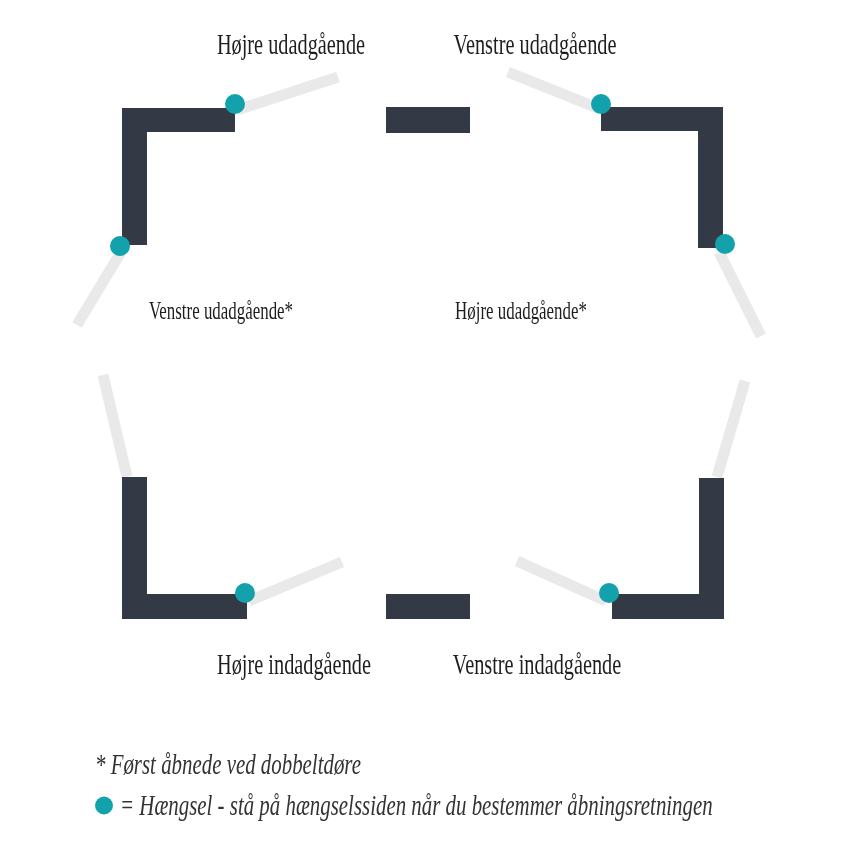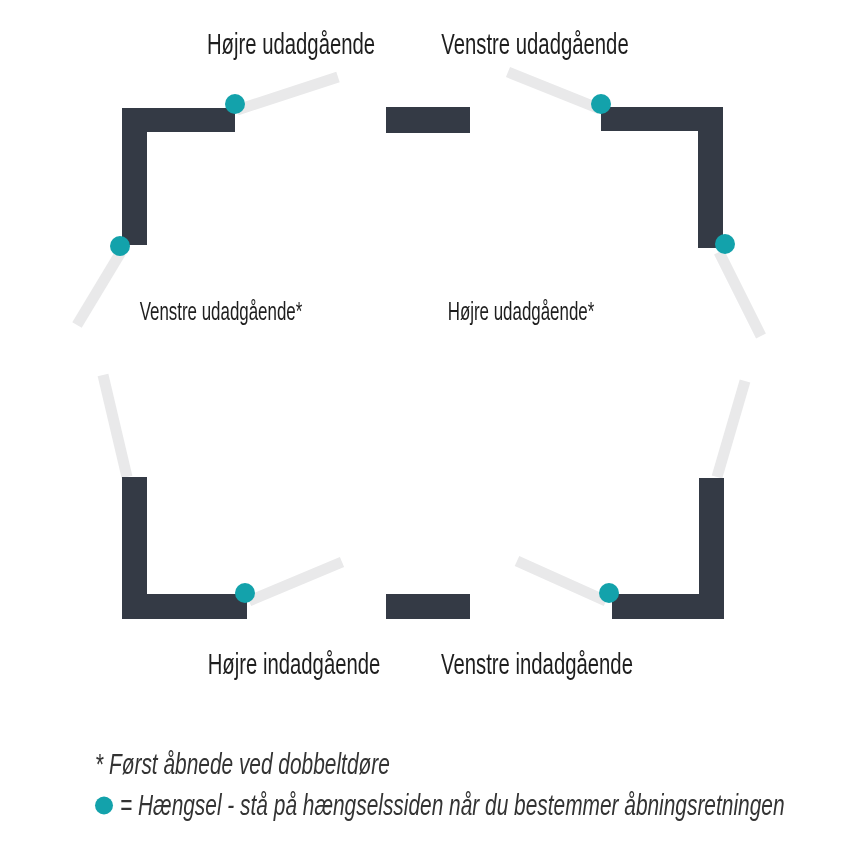--- a/index.html
+++ b/index.html
@@ -1,20 +1,20 @@
 <!DOCTYPE html>
 <html><head>
 <meta charset="utf-8">
 <style>
   html,body{margin:0;padding:0;background:#ffffff;}
   .canvas{
     position:relative;
     width:841px;height:841px;
     background:var(--background,#fff);
-    font-family:Liberation Sans, sans-serif;
+    font-family:Liberation Serif, serif;
     overflow:hidden;
     border-radius:28px;
   }
   .shapes{position:absolute;left:0;top:0;}
   .door{stroke:var(--door,#e9e9ea);stroke-width:11;stroke-linecap:butt;fill:none;}
   .wall{fill:var(--wall,#343a45);}
   .hinge{fill:var(--hinge,#13a2ab);}
   .label{
     position:absolute;
     font-size:29px;

